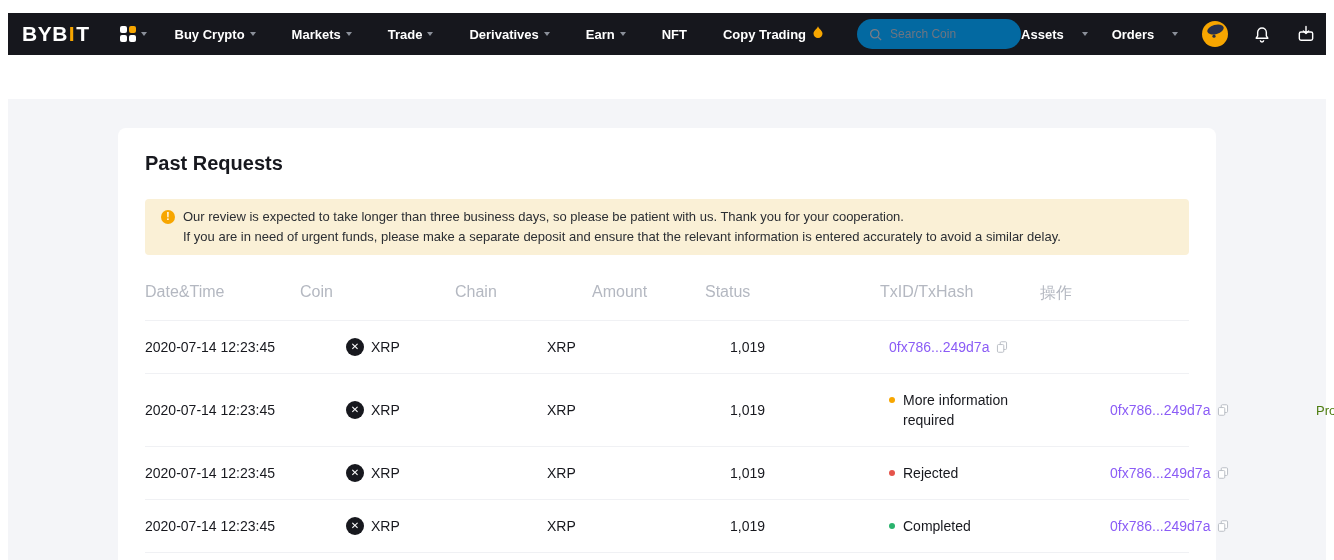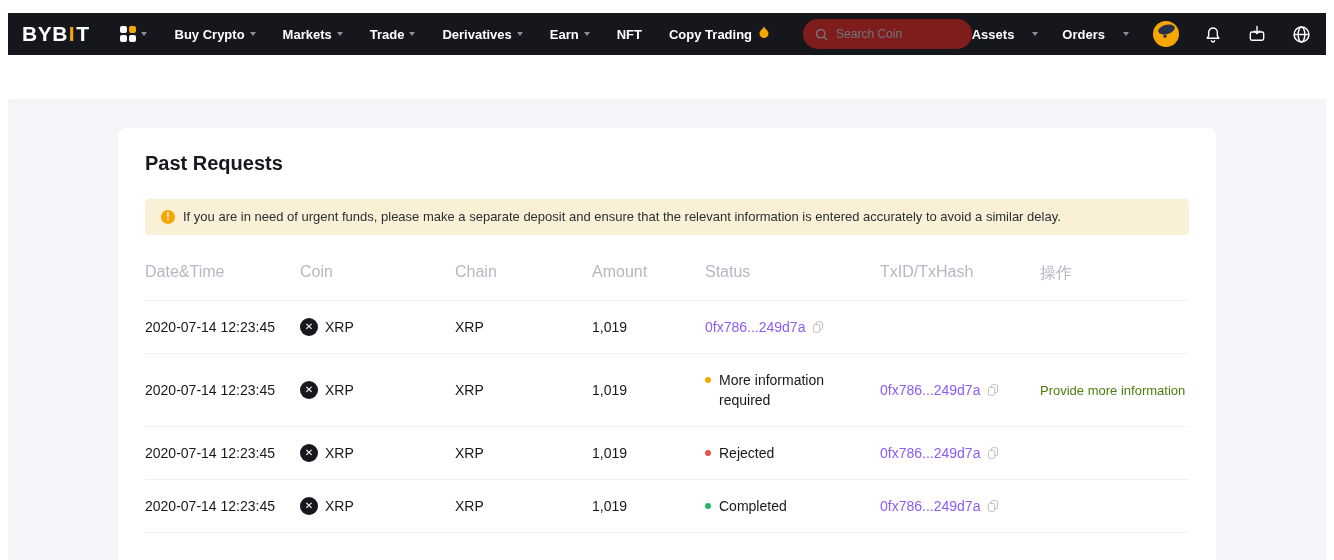--- a/index.html
+++ b/index.html
@@ -8,41 +8,41 @@
 
   
   .nav { height:42px; background:#16171d; display:flex; align-items:center; padding:0 14px; color:#fff; }
   .logo { font-size:21px; font-weight:800; letter-spacing:.5px; color:#fff; cursor:pointer; white-space:nowrap; }
   .logo .accent { color:#f7a600; padding:0 1px; }
   .grid-btn { display:flex; align-items:center; gap:5px; margin-left:30px; cursor:pointer; }
   .grid-ic { width:16px; height:16px; display:grid; grid-template-columns:7px 7px; grid-template-rows:7px 7px; gap:2px; }
   .grid-ic span { background:#fff; border-radius:2px; }
   .grid-ic span.orange { background:#f7a600; }
   .caret { width:0; height:0; border-left:3.5px solid transparent; border-right:3.5px solid transparent; border-top:4px solid #8b909a; display:inline-block; }
-  .nav-items { display:flex; gap:27px; margin-left:28px; }
+  .nav-items { display:flex; gap:36px; margin-left:28px; }
   .nav-item { display:flex; align-items:center; gap:5px; font-size:13px; font-weight:700; cursor:pointer; white-space:nowrap; }
   .flame { margin-left:2px; margin-top:-4px; }
-  .search { margin-left:34px; width:170px; height:30px; background:#7f1d1d; border-radius:15px; display:flex; align-items:center; padding:0 11px; gap:7px; }
+  .search { margin-left:34px; width:170px; height:30px; background:#0369a1; border-radius:15px; display:flex; align-items:center; padding:0 11px; gap:7px; }
   .search input { background:transparent; border:none; outline:none; color:#cfd3da; font-size:12px; width:120px; font-family:"Liberation Sans", sans-serif; }
   .search input::placeholder { color:#6f7581; }
   .nav-right { margin-left:auto; display:flex; align-items:center; gap:24px; }
   .nav-right .nav-item { gap:18px; }
   .icon-btn { display:flex; align-items:center; cursor:pointer; }
 
   
   .gray { background:#f4f5f8; height:497px;margin-top:44px; }
   .card { width:1098px; height:468px; margin:0 auto; position:relative; top:29px; background:#fff; border-radius:8px; padding:0 27px; }
   .page-title { font-size:20px; font-weight:700; color:#17181e; padding-top:24px; margin-bottom:24px; }
 
   .notice { background:#faf0d6; border-radius:4px; padding:8px 16px; display:flex; gap:8px; font-size:13px; line-height:20px; color:#2b2e33; }
   .warn-icon { flex:0 0 14px; width:14px; height:14px; border-radius:50%; background:#f7a600; color:#fff; font-size:10px; font-weight:700; text-align:center; line-height:14px; margin-top:3px; }
 
   .grid-cols { display:grid; grid-template-columns:155px 155px 137px 113px 175px 160px 1fr; }
   .thead { color:#b4b8c1; font-size:16px; padding:28px 0 16px; border-bottom:1px solid #f0f1f4; }
-  .trow { padding:16px 0; border-bottom:1px solid #f0f1f4; align-items:center; font-size:14px; color:#17181e; }
+  .trow { padding:16px 0; border-bottom:1px solid #f0f1f4; align-items:center; font-size:14px; color:#17181e;gap:46px; }
   .cell { line-height:20px; }
   .coin-cell { display:flex; align-items:center; gap:7px; }
   .xrp-icon { width:18px; height:18px; border-radius:50%; background:#17181e; color:#fff; font-size:10px; text-align:center; line-height:18px; flex:0 0 18px; }
   .status-cell { display:flex; align-items:flex-start; gap:8px; }
   .dot { width:6px; height:6px; border-radius:50%; margin-top:7px; flex:0 0 6px; }
   .status-text { max-width:128px; }
   .txid-cell { display:flex; align-items:center; gap:6px; color:#8b5cf6; }
   .copy-icon { cursor:pointer; flex:0 0 14px; }
   .action-cell a { color:#4d7c0f; font-size:13px; cursor:pointer; text-decoration:none; white-space:nowrap; }
   .action-cell a:empty { display:none; }
@@ -143,20 +143,21 @@
     </div>
   </header>
 
   <div class="gray">
     <section class="card">
       <h1 class="page-title">Past Requests</h1>
 
       <div class="notice">
         <span class="warn-icon">!</span>
         <div>
+          <div>Our review is expected to take longer than three business days, so please be patient with us. Thank you for your cooperation.</div>
           <div>If you are in need of urgent funds, please make a separate deposit and ensure that the relevant information is entered accurately to avoid a similar delay.</div>
         </div>
       </div>
 
       <div>
         <div class="grid-cols thead">
           <div>Date&amp;Time</div>
           <div>Coin</div>
           <div>Chain</div>
           <div>Amount</div>

